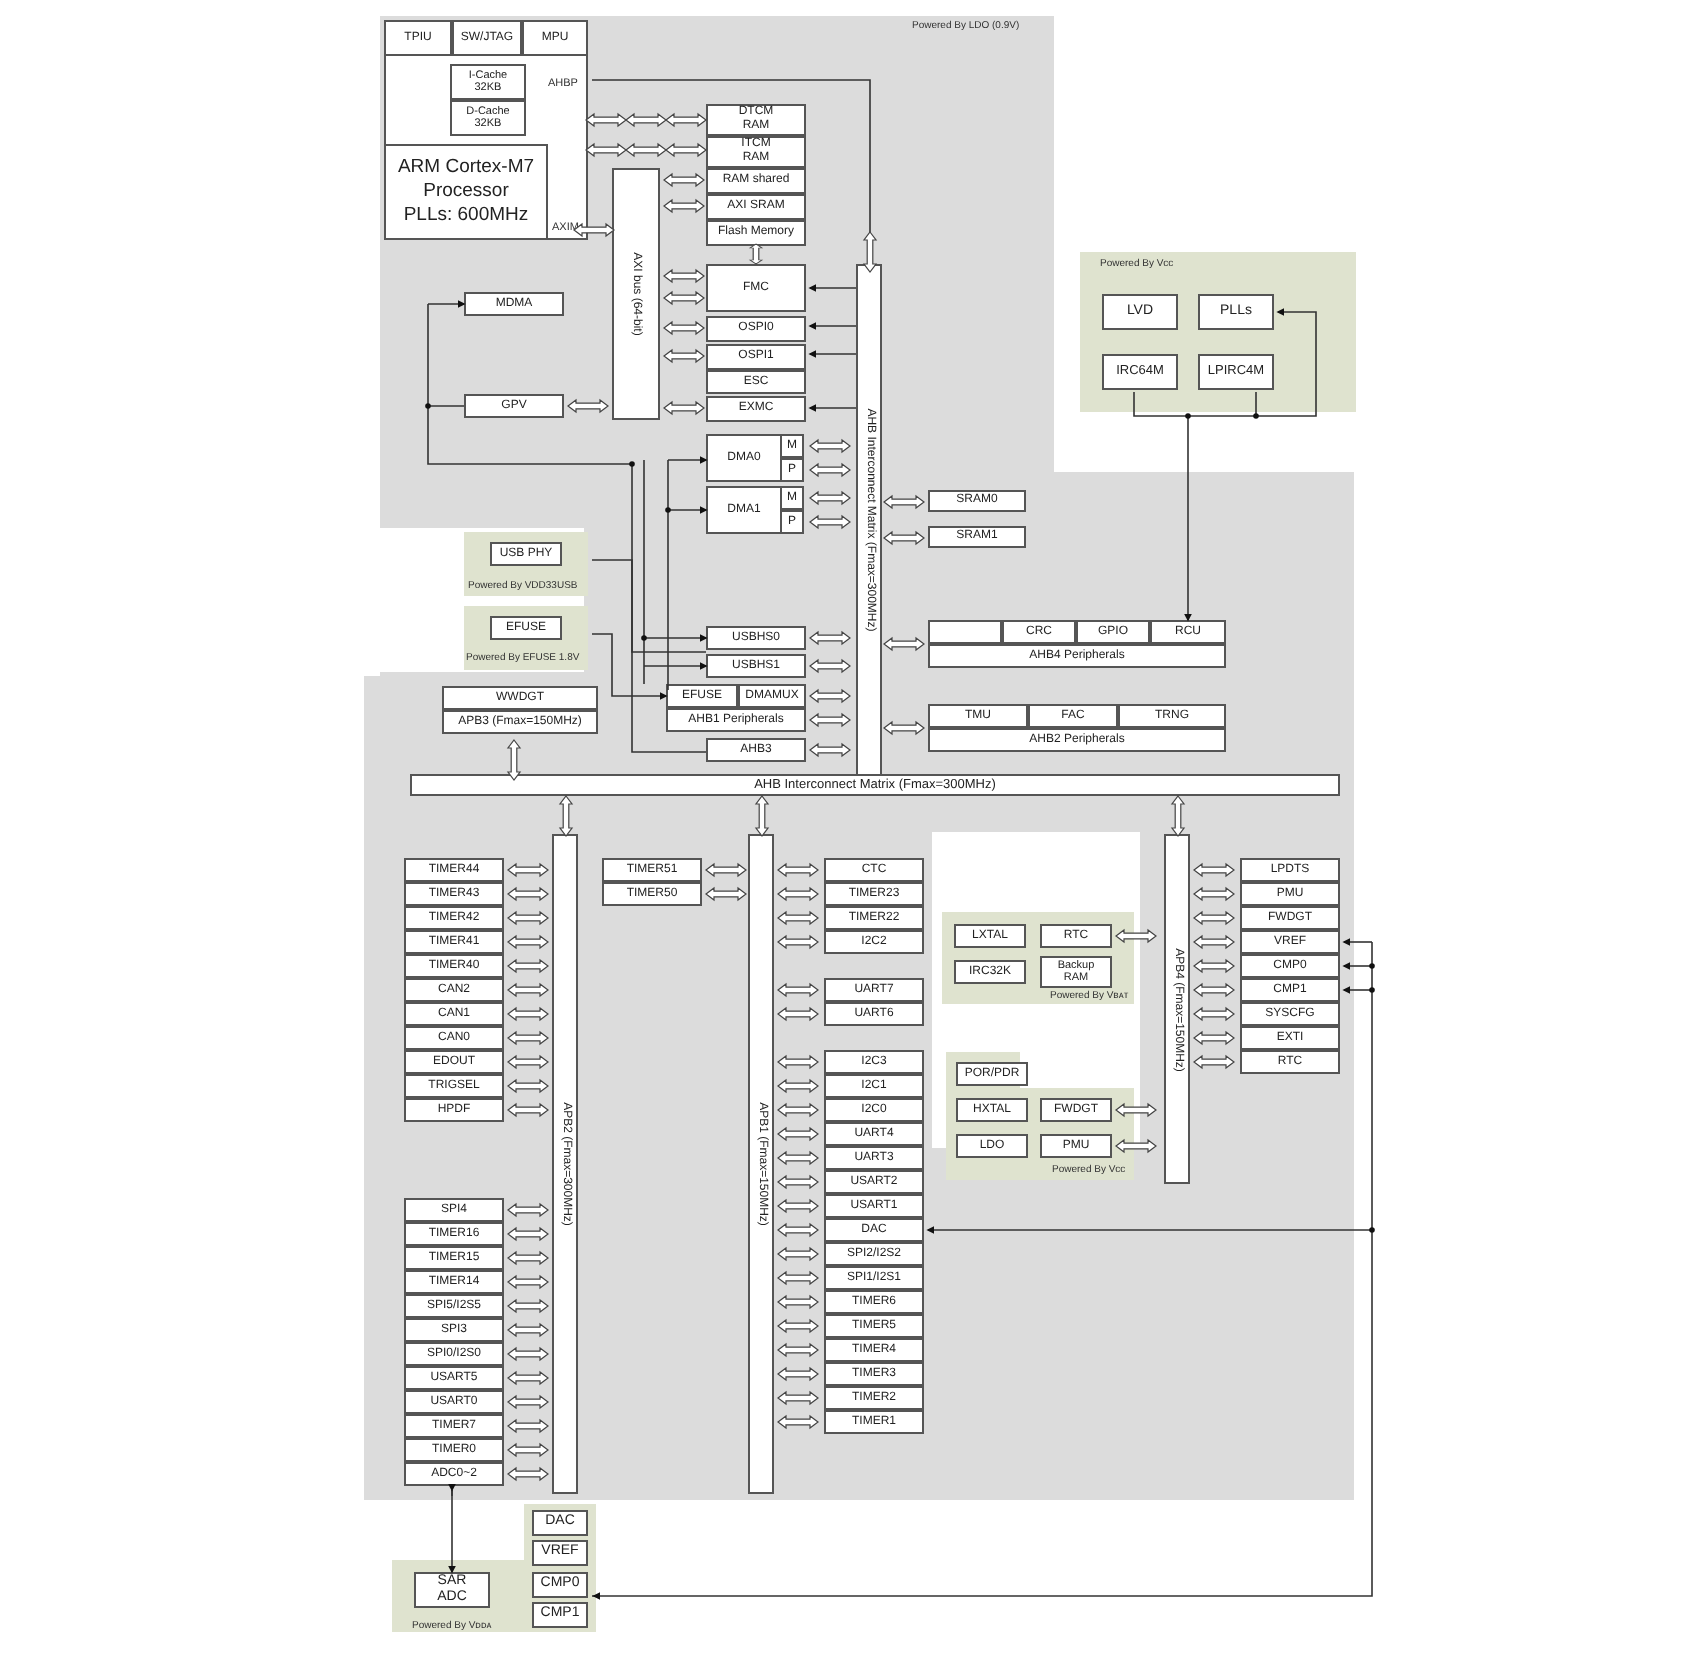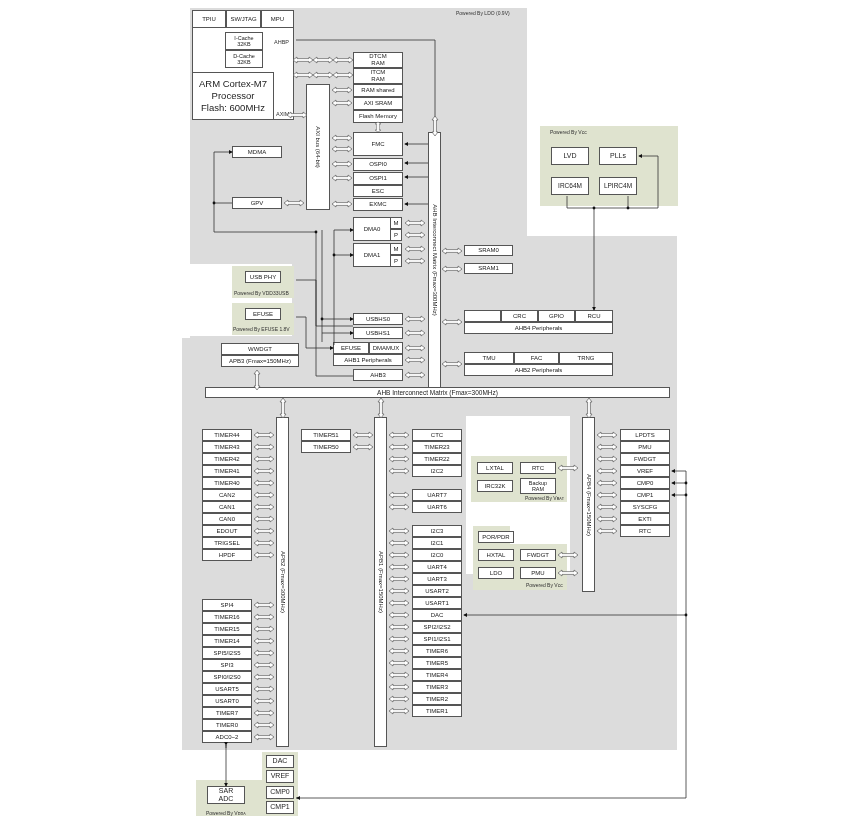--- a/index.html
+++ b/index.html
@@ -48,21 +48,21 @@
 <div class="abs" style="left:192px;top:10px;width:102px;height:110px;background:#fff;border:1px solid #555;"></div>
 <div class="box" style="left:192px;top:10px;width:34px;height:18px;">TPIU</div>
 <div class="box" style="left:226px;top:10px;width:35px;height:18px;">SW/JTAG</div>
 <div class="box" style="left:261px;top:10px;width:33px;height:18px;">MPU</div>
 <div class="box" style="left:225px;top:32px;width:38px;height:18px;font-size:5.5px;">I-Cache
 32KB</div>
 <div class="box" style="left:225px;top:50px;width:38px;height:18px;font-size:5.5px;">D-Cache
 32KB</div>
 <div class="box cpu-big" style="left:192px;top:72px;width:82px;height:48px;">ARM Cortex-M7
 Processor
-Flash: 600MHz</div>
+PLLs: 600MHz</div>
 <div class="lbl" style="left:274px;top:39px;font-size:5.5px;">AHBP</div>
 <div class="lbl" style="left:276px;top:111px;font-size:5.5px;">AXIM</div>
 
 <div class="vbus" style="left:306px;top:84px;width:24px;height:126px;">
   <span class="vtext">AXI bus (64-bit)</span>
 </div>
 
 <div class="box" style="left:353px;top:52px;width:50px;height:16px;">DTCM
 RAM</div>
 <div class="box" style="left:353px;top:68px;width:50px;height:16px;">ITCM

